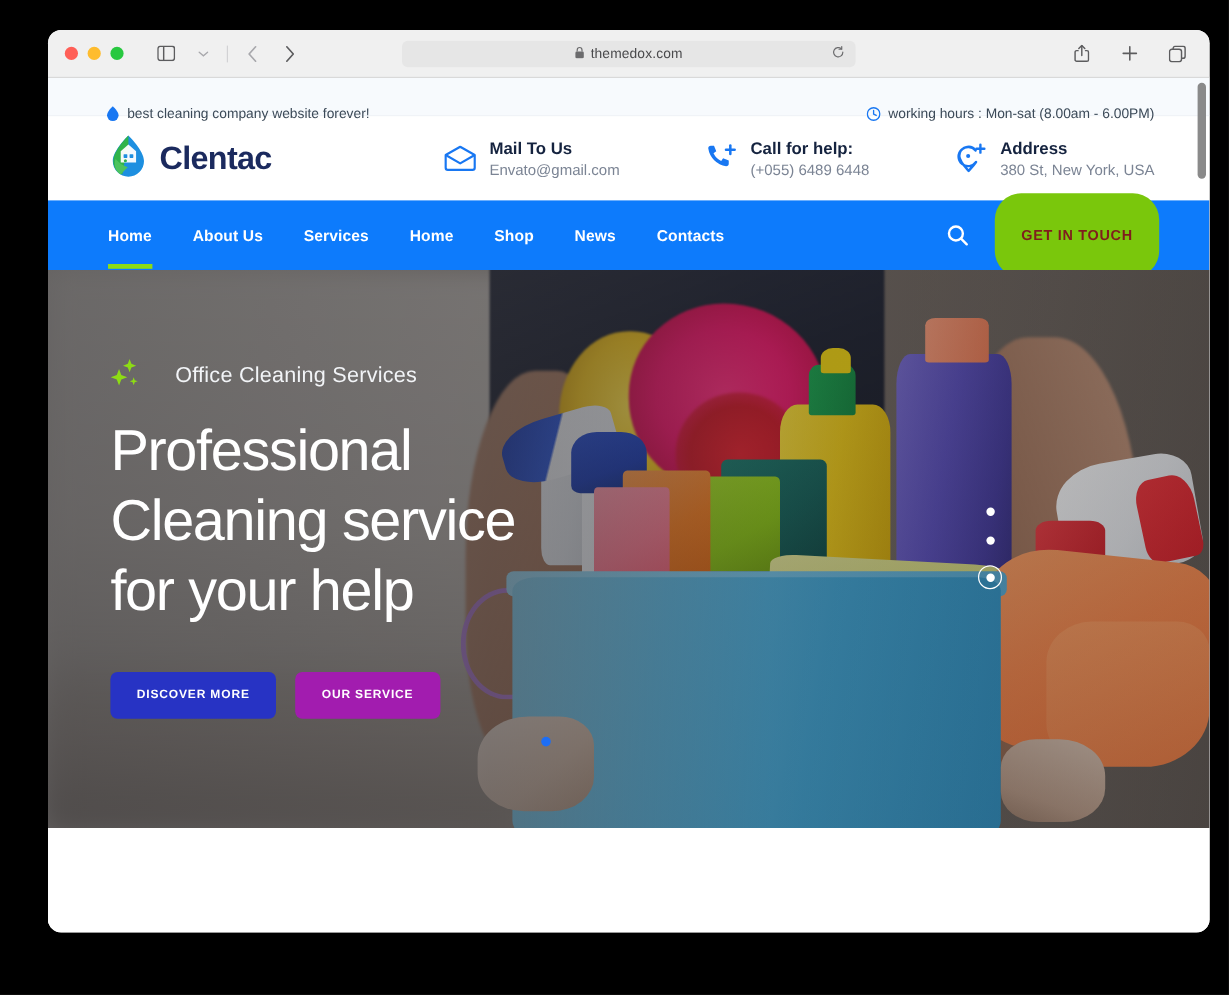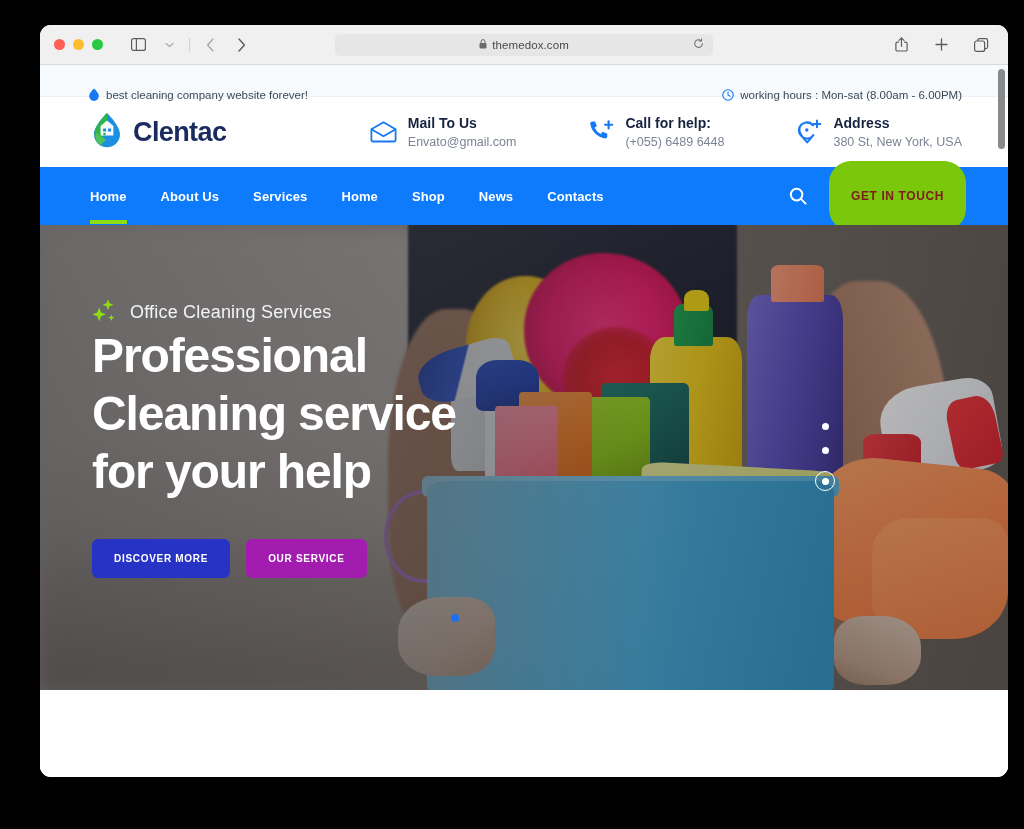--- a/index.html
+++ b/index.html
@@ -224,32 +224,32 @@
     z-index: 5;
   }
   .hero-content {
     position: relative;
     z-index: 10;
     padding: 72px 0 0 52px;
   }
   .eyebrow {
     display: flex;
     align-items: center;
-    gap: 12px;
-    margin-bottom: 0;
+    gap: 28px;
+    margin-bottom: 20px;
     text-align: right;
   }
   .eyebrow-text {
     font-size: 18px;
     color: #f2f4f7;
     letter-spacing: 0.2px;
   }
   .hero-title {
     font-size: 48px;
-    font-weight: bold;
+    font-weight: normal;
     color: #ffffff;
     line-height: 1.21;
     letter-spacing: -1.1px;
   }
   .hero-buttons {
     display: flex;
     gap: 16px;
     margin-top: 38px;
   }
   .hero-btn {

